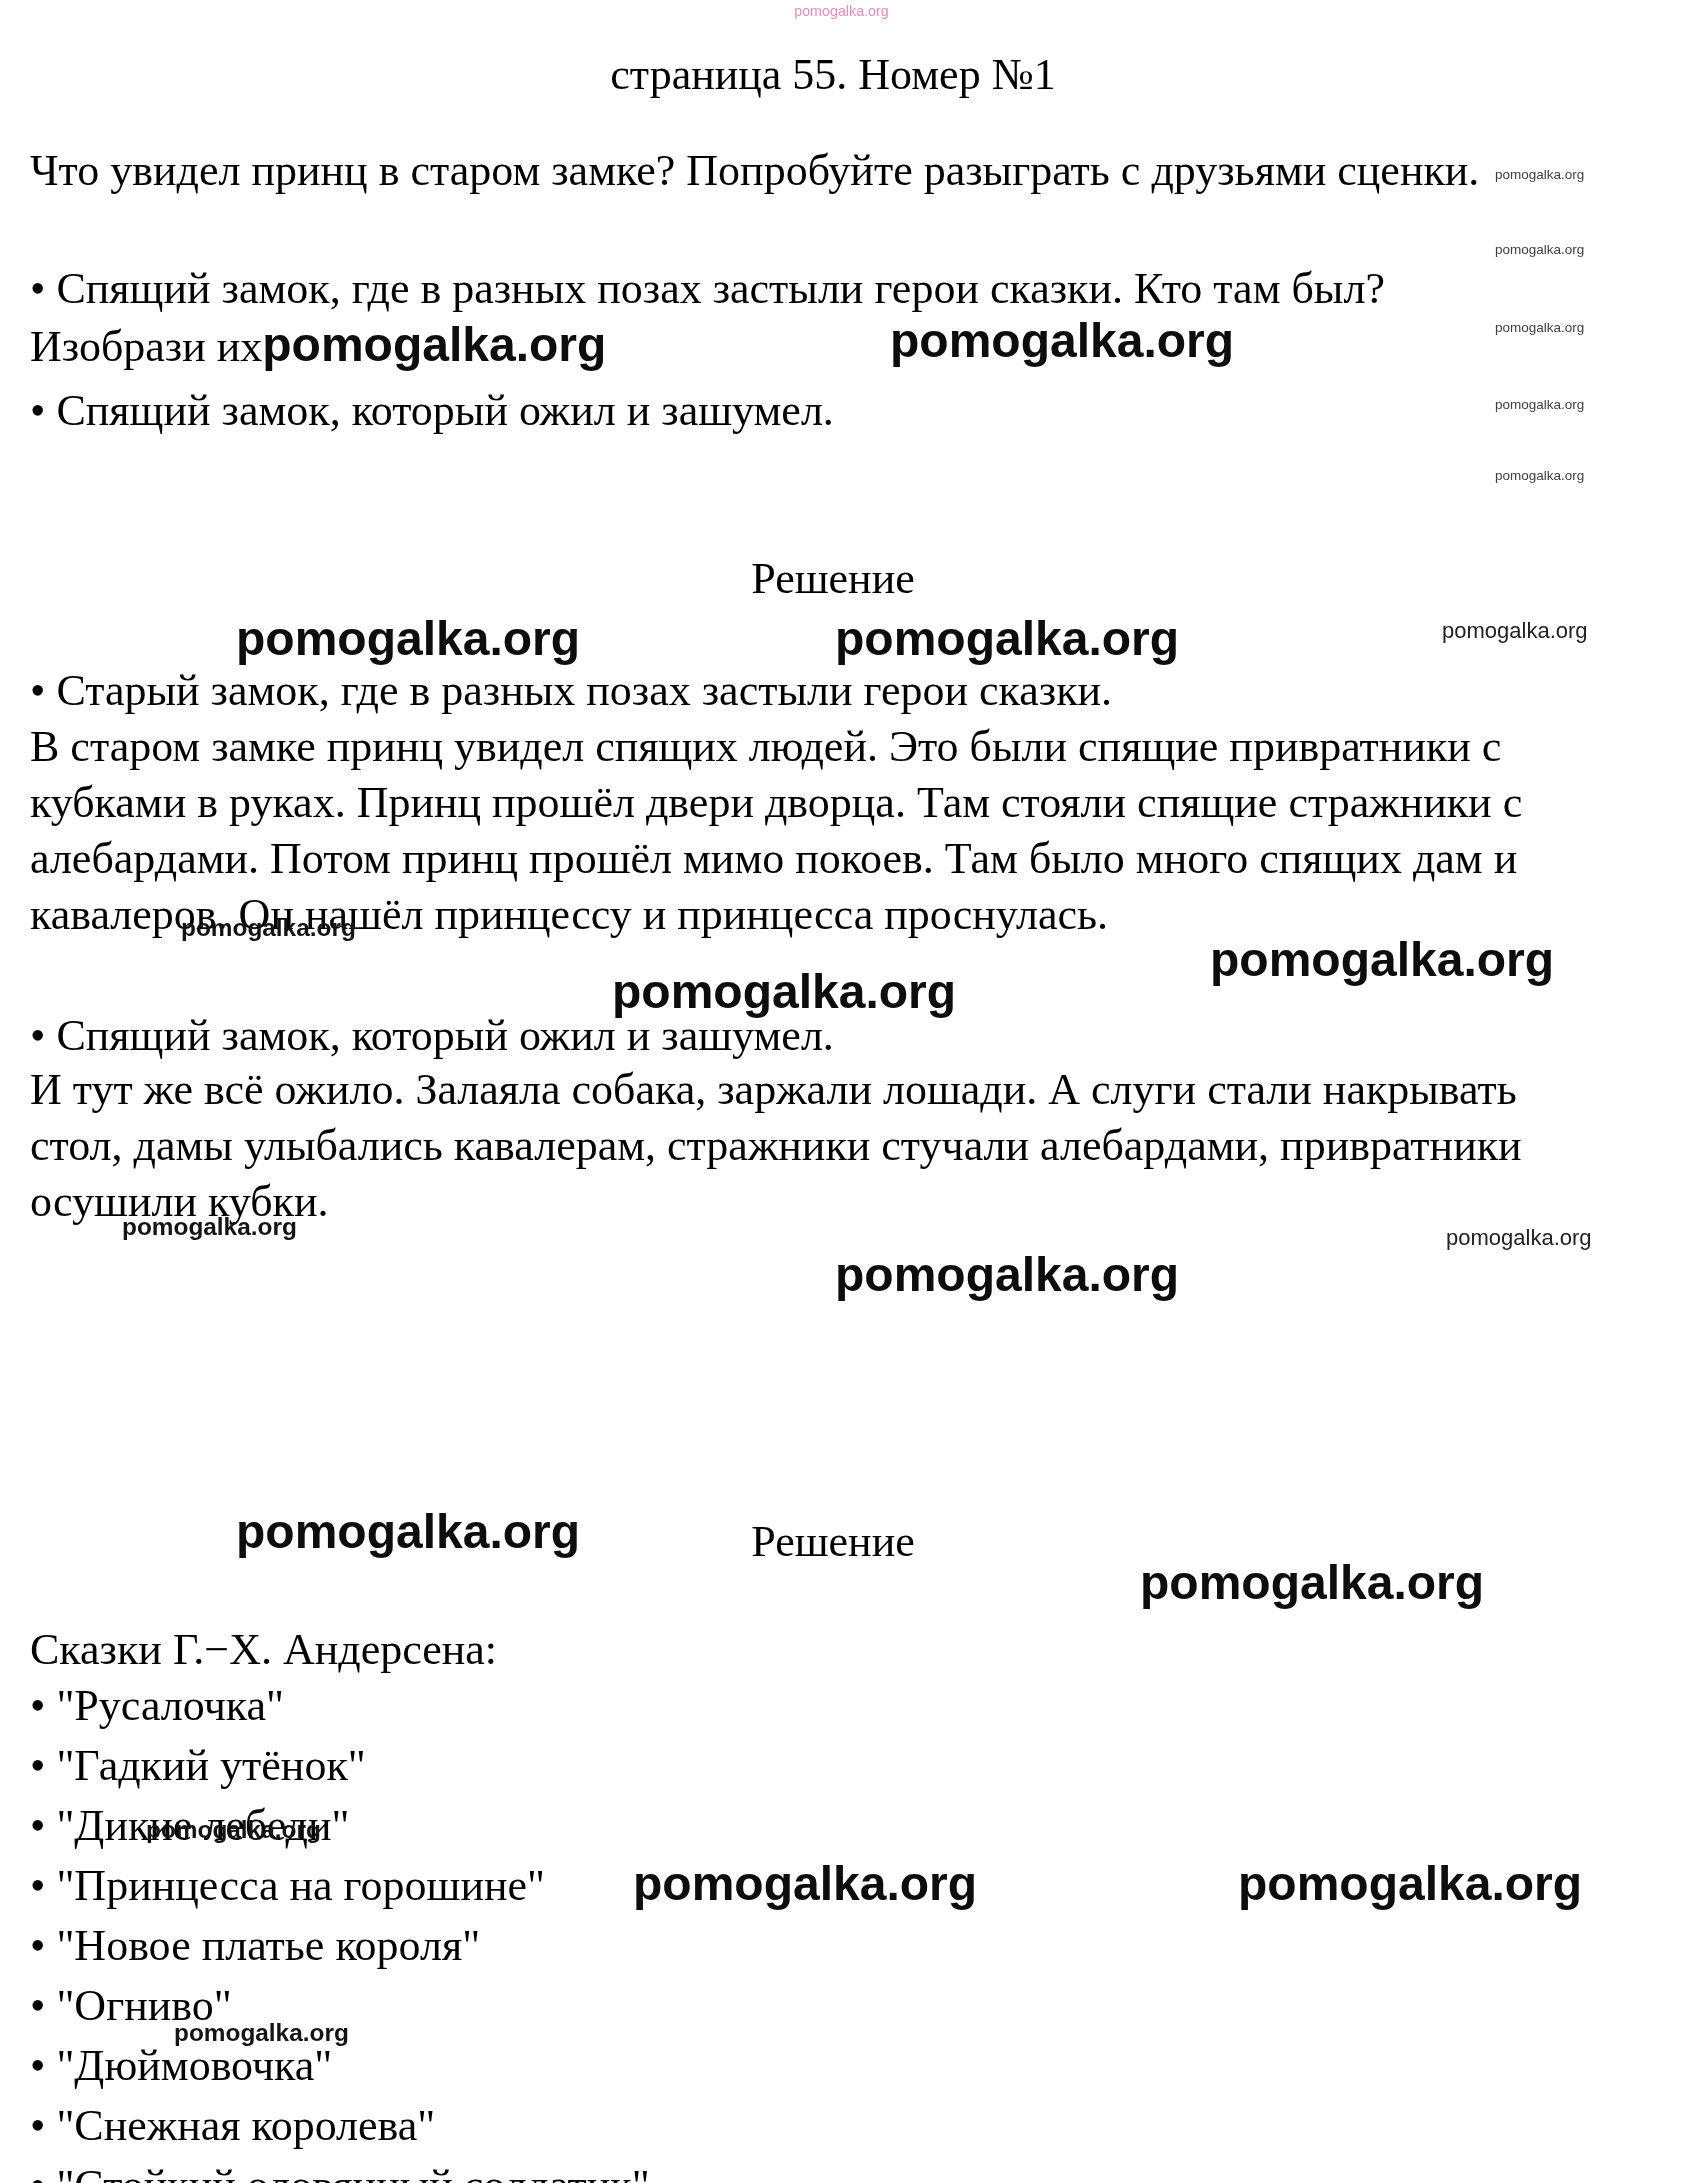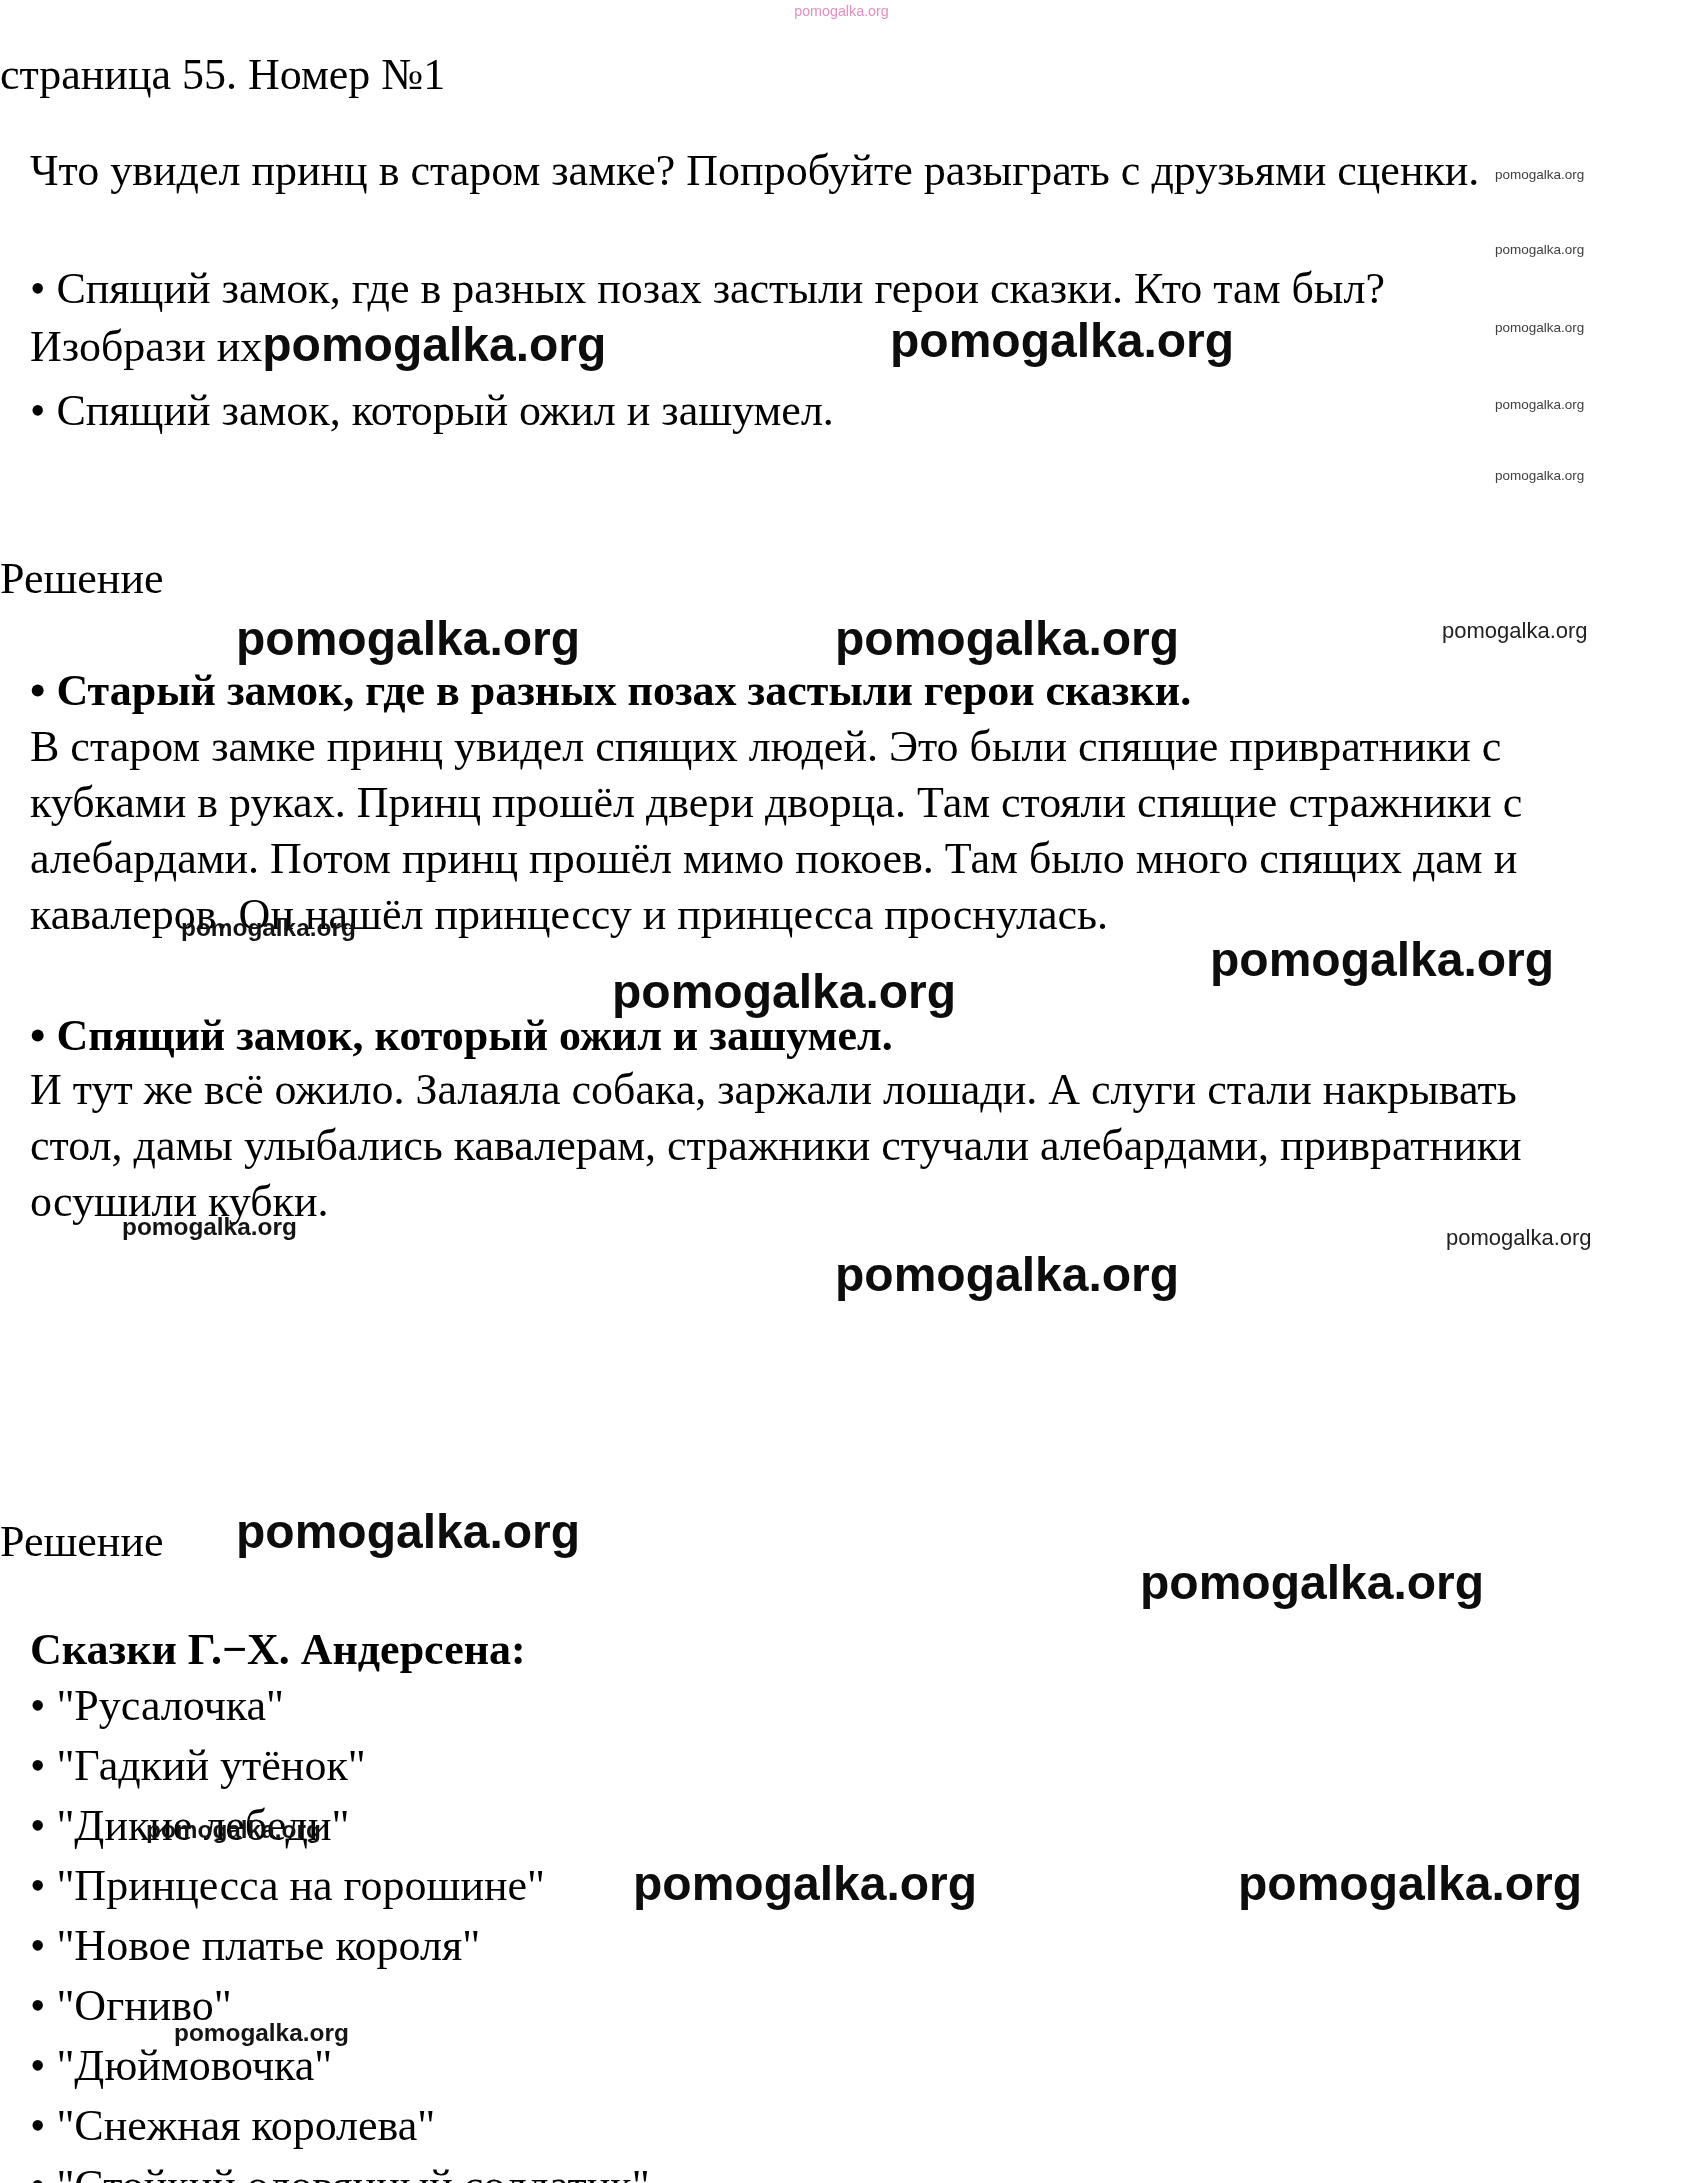--- a/index.html
+++ b/index.html
@@ -6,22 +6,22 @@
   html, body { background:#ffffff; }
   body {
     width:1683px; height:2183px; position:relative; overflow:hidden;
     font-family:"Liberation Serif", serif; color:#000;
   }
   .page { position:absolute; inset:0; background:#fff; }
   .block {
     position:absolute; left:30px; width:1540px;
     font-size:44px; line-height:56px; color:#000;
   }
-  .center { left:0; width:1666px; text-align:left; }
-  .bold { font-weight:bold; }
+  .center { left:0; width:1666px; text-align:center; }
+  .bold { font-weight:normal; }
   .list-row { font-size:44px; line-height:60px; }
   .wm {
     position:absolute; font-family:"Liberation Sans", sans-serif;
     white-space:nowrap;
   }
   .wm-big  { font-size:48px; font-weight:700; color:#0d0d0d; }
   .wm-small{ font-size:24.4px; font-weight:700; color:#141414; }
   .wm-med  { font-size:22px; font-weight:400; color:#222222; }
   .wm-tiny { font-size:13.5px; font-weight:400; color:#3f3f3f; }
   .wm-pink { font-size:14.3px; font-weight:400; color:#e78cc0; left:0; width:1683px; text-align:center; }

